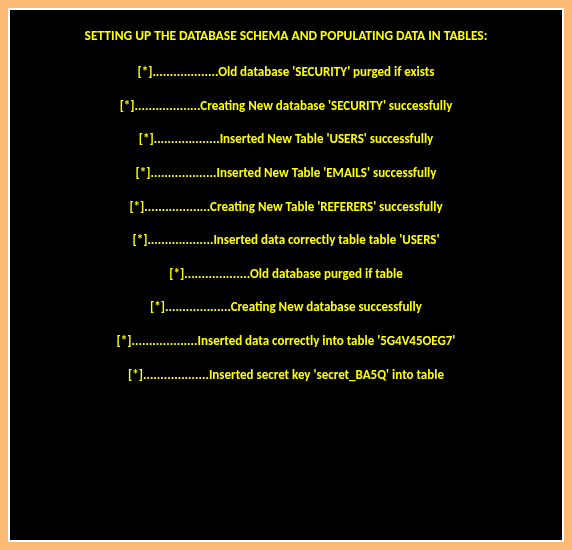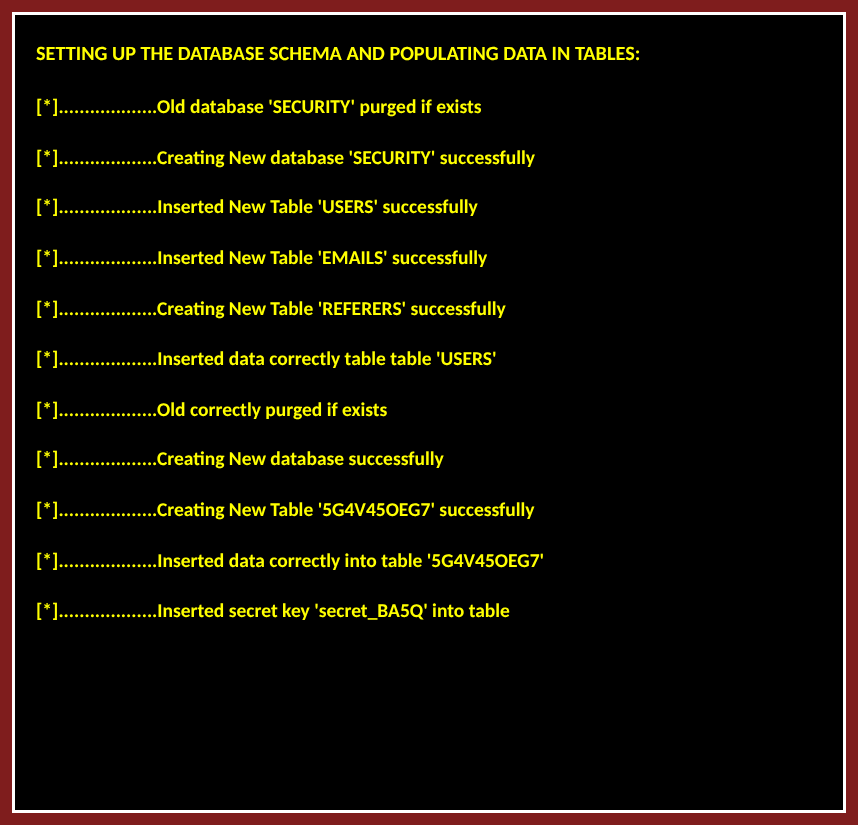--- a/index.html
+++ b/index.html
@@ -7,22 +7,23 @@
     padding: 0;
     background: #000;
     width: 572px;
     height: 550px;
     overflow: hidden;
   }
   .outer {
     box-sizing: border-box;
     width: 572px;
     height: 550px;
-    background: #7f1d1d;
+    background: #fdba74;
     padding: 8px;
+    text-align: center;
   }
   .panel {
     box-sizing: border-box;
     width: 100%;
     height: 100%;
     border: 2px solid #fff;
     background: #000;
     padding: 18px 14px 18px 14px;
     font-family: "Segoe UI", "Calibri", Arial, sans-serif;
     color: #ffff00;
@@ -48,20 +49,19 @@
 <div class="outer">
   <div class="panel">
     <div class="heading">SETTING UP THE DATABASE SCHEMA AND POPULATING DATA IN TABLES:</div>
     <div id="log-output">
         <div class="log-line"><span>[*]...................</span><span>Old database 'SECURITY' purged if exists</span></div>
         <div class="log-line"><span>[*]...................</span><span>Creating New database 'SECURITY' successfully</span></div>
         <div class="log-line"><span>[*]...................</span><span>Inserted New Table 'USERS' successfully</span></div>
         <div class="log-line"><span>[*]...................</span><span>Inserted New Table 'EMAILS' successfully</span></div>
         <div class="log-line"><span>[*]...................</span><span>Creating New Table 'REFERERS' successfully</span></div>
         <div class="log-line"><span>[*]...................</span><span>Inserted data correctly table table 'USERS'</span></div>
-        <div class="log-line"><span>[*]...................</span><span>Old correctly purged if exists</span></div>
+        <div class="log-line"><span>[*]...................</span><span>Old database purged if table</span></div>
         <div class="log-line"><span>[*]...................</span><span>Creating New database successfully</span></div>
-        <div class="log-line"><span>[*]...................</span><span>Creating New Table '5G4V45OEG7' successfully</span></div>
         <div class="log-line"><span>[*]...................</span><span>Inserted data correctly into table '5G4V45OEG7'</span></div>
         <div class="log-line"><span>[*]...................</span><span>Inserted secret key 'secret_BA5Q' into table</span></div>
       </div>
   </div>
 </div>
 
 </body></html>

